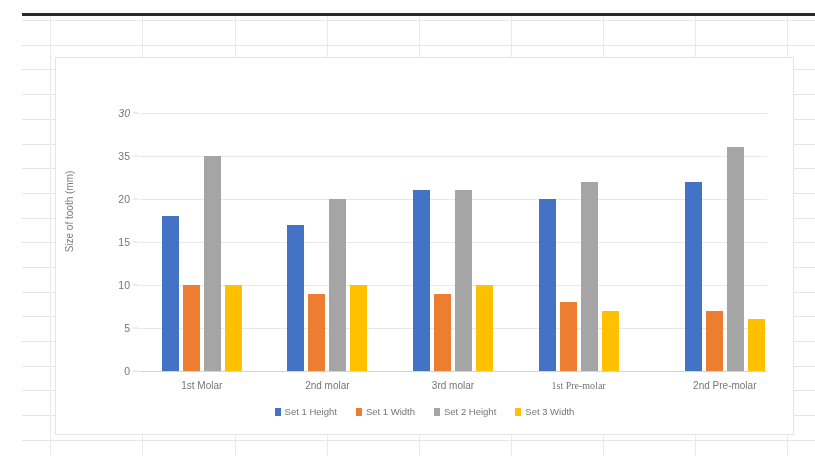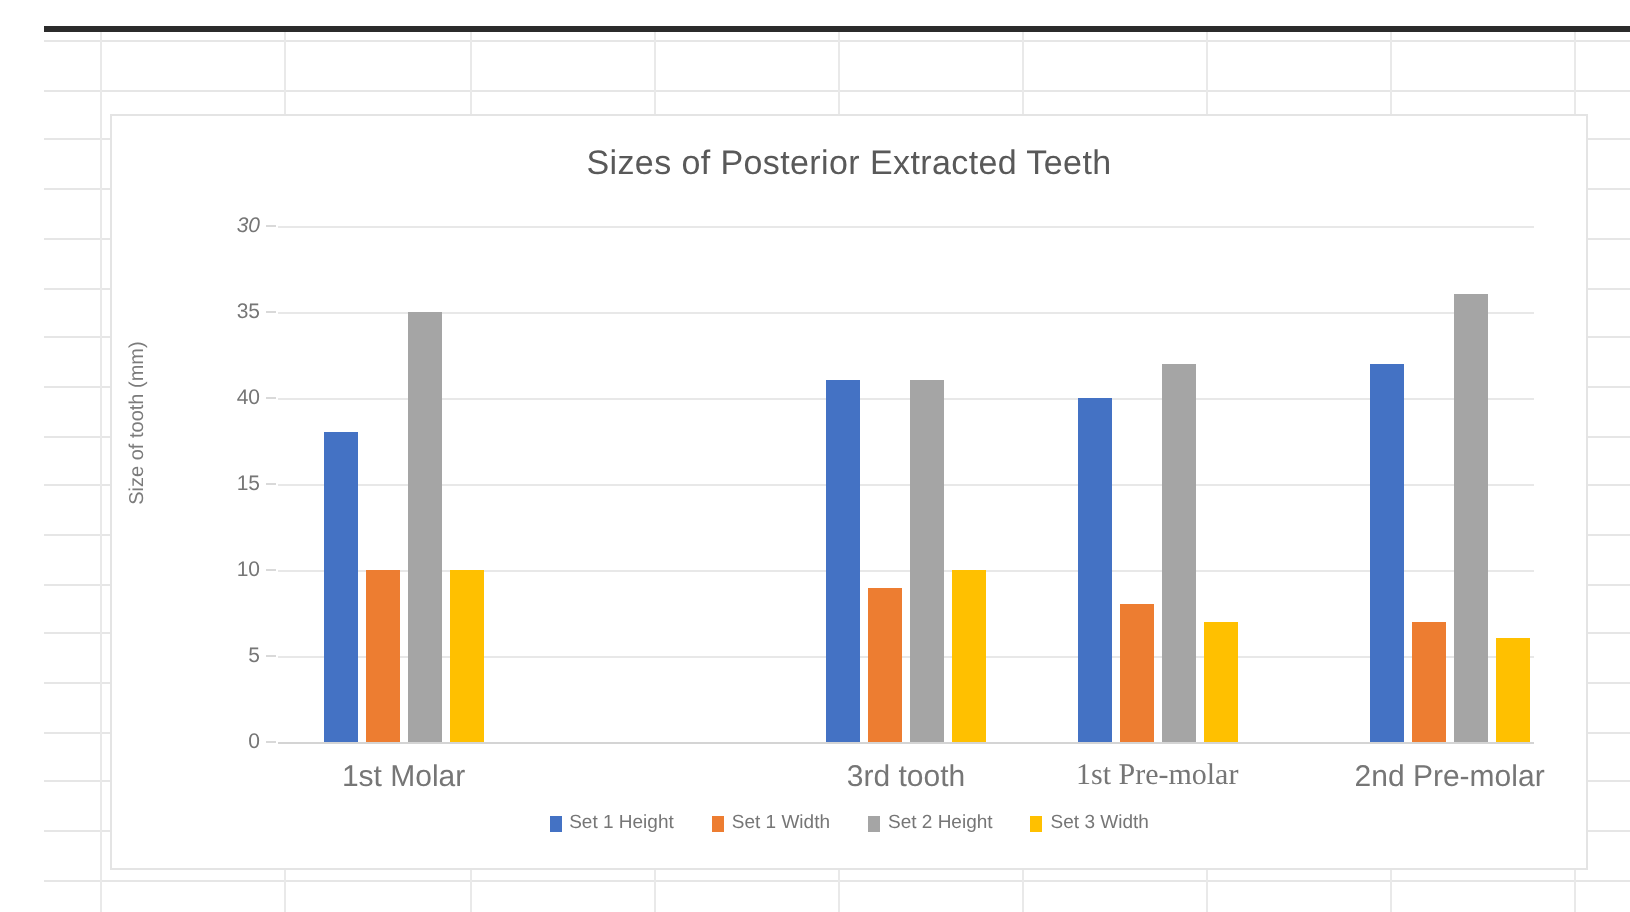--- a/index.html
+++ b/index.html
@@ -135,21 +135,21 @@
   }
   .bar {
     width: 17px;
   }
   .cat-label {
     position: absolute;
     top: 100%;
     margin-top: 9px;
     left: 50%;
     transform: translateX(-50%);
-    font-size: 15px;
+    font-size: 10px;
     color: #767676;
     white-space: nowrap;
   }
 
   
   #legend {
     position: absolute;
     left: 0;
     top: 348px;
     width: 100%;
@@ -201,63 +201,71 @@
     <div class="sheet-col-line" style="left: 327px;"></div>
     <div class="sheet-col-line" style="left: 419px;"></div>
     <div class="sheet-col-line" style="left: 511px;"></div>
     <div class="sheet-col-line" style="left: 603px;"></div>
     <div class="sheet-col-line" style="left: 695px;"></div>
     <div class="sheet-col-line" style="left: 787px;"></div>
   </div>
 
 <div id="chart-panel">
 
-  <div id="chart-title">Sizes of Posterior Extracted Teeth</div>
 
   <div id="y-axis-title">Size of tooth (mm)</div>
 
   <div id="plot">
       <div class="gridline base" style="top: 258px;"></div>
       <div class="ytick-label" style="top: 258px;">0</div>
       <div class="ytick-mark" style="top: 258px;"></div>
       <div class="gridline" style="top: 215px;"></div>
       <div class="ytick-label" style="top: 215px;">5</div>
       <div class="ytick-mark" style="top: 215px;"></div>
       <div class="gridline" style="top: 172px;"></div>
       <div class="ytick-label" style="top: 172px;">10</div>
       <div class="ytick-mark" style="top: 172px;"></div>
       <div class="gridline" style="top: 129px;"></div>
       <div class="ytick-label" style="top: 129px;">15</div>
       <div class="ytick-mark" style="top: 129px;"></div>
       <div class="gridline" style="top: 86px;"></div>
-      <div class="ytick-label" style="top: 86px;">40</div>
+      <div class="ytick-label" style="top: 86px;">20</div>
       <div class="ytick-mark" style="top: 86px;"></div>
       <div class="gridline" style="top: 43px;"></div>
       <div class="ytick-label" style="top: 43px;">35</div>
       <div class="ytick-mark" style="top: 43px;"></div>
       <div class="gridline" style="top: 0px;"></div>
       <div class="ytick-label" style="top: 0px; font-style: italic;">30</div>
       <div class="ytick-mark" style="top: 0px;"></div>
       <div class="group" style="left: 0px; width: 125.6px;">
         <div class="bars">
           <div class="bar" title="Set 1  Height: 18" style="height: 154.8px; background: rgb(68, 114, 196);"></div>
           <div class="bar" title="Set 1  Width: 10" style="height: 86px; background: rgb(237, 125, 49);"></div>
           <div class="bar" title="Set 2  Height: 25" style="height: 215px; background: rgb(165, 165, 165);"></div>
           <div class="bar" title="Set 2  Width: 10" style="height: 86px; background: rgb(255, 192, 0);"></div>
         </div>
         <div class="cat-label">1st Molar</div>
       </div>
+      <div class="group" style="left: 125.6px; width: 125.6px;">
+        <div class="bars">
+          <div class="bar" title="Set 1  Height: 17" style="height: 146.2px; background: rgb(68, 114, 196);"></div>
+          <div class="bar" title="Set 1  Width: 9" style="height: 77.4px; background: rgb(237, 125, 49);"></div>
+          <div class="bar" title="Set 2  Height: 20" style="height: 172px; background: rgb(165, 165, 165);"></div>
+          <div class="bar" title="Set 2  Width: 10" style="height: 86px; background: rgb(255, 192, 0);"></div>
+        </div>
+        <div class="cat-label">2nd molar</div>
+      </div>
       <div class="group" style="left: 251.2px; width: 125.6px;">
         <div class="bars">
           <div class="bar" title="Set 1  Height: 21" style="height: 180.6px; background: rgb(68, 114, 196);"></div>
           <div class="bar" title="Set 1  Width: 9" style="height: 77.4px; background: rgb(237, 125, 49);"></div>
           <div class="bar" title="Set 2  Height: 21" style="height: 180.6px; background: rgb(165, 165, 165);"></div>
           <div class="bar" title="Set 2  Width: 10" style="height: 86px; background: rgb(255, 192, 0);"></div>
         </div>
-        <div class="cat-label">3rd tooth</div>
+        <div class="cat-label">3rd molar</div>
       </div>
       <div class="group" style="left: 376.8px; width: 125.6px; font-family: Liberation Serif, serif;">
         <div class="bars">
           <div class="bar" title="Set 1  Height: 20" style="height: 172px; background: rgb(68, 114, 196);"></div>
           <div class="bar" title="Set 1  Width: 8" style="height: 68.8px; background: rgb(237, 125, 49);"></div>
           <div class="bar" title="Set 2  Height: 22" style="height: 189.2px; background: rgb(165, 165, 165);"></div>
           <div class="bar" title="Set 2  Width: 7" style="height: 60.2px; background: rgb(255, 192, 0);"></div>
         </div>
         <div class="cat-label">1st Pre-molar</div>
       </div>

